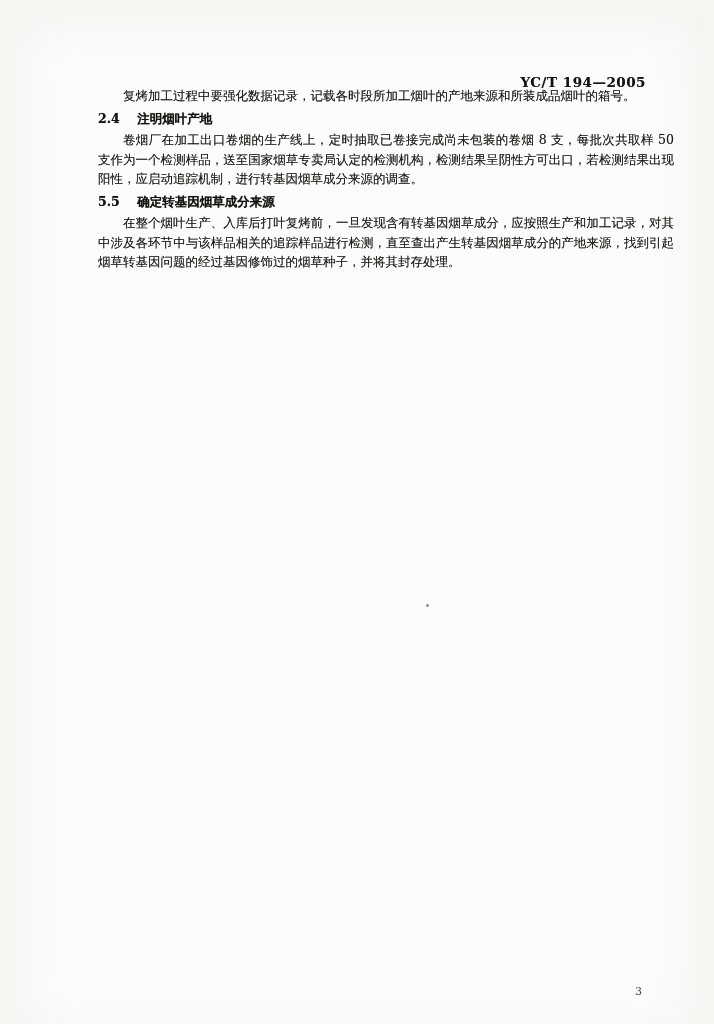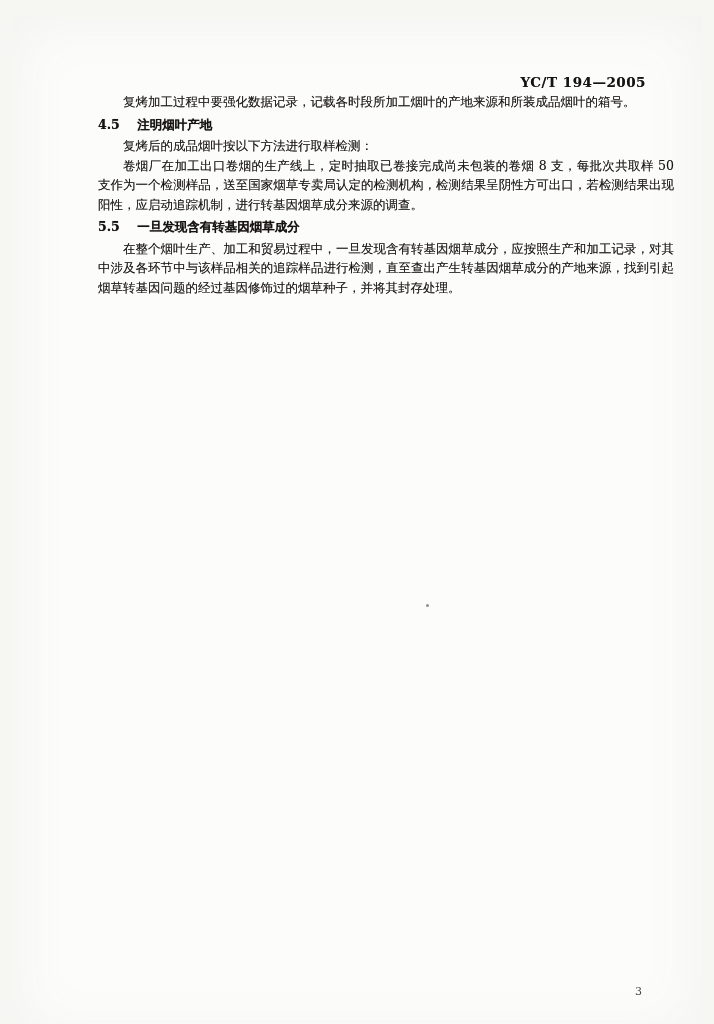--- a/index.html
+++ b/index.html
@@ -30,21 +30,21 @@
     top: 58px;
     right: 56px;
     font-size: 13.5px;
     letter-spacing: 0.5px;
     font-weight: bold;
     color: #161412;
     text-shadow: 0 0 0.6px rgba(20,16,12,0.55);
   }
   .body-block {
     position: absolute;
-    top: 76px;
+    top: 70px;
     left: 86px;
     width: 576px;
     font-size: 12.5px;
     line-height: 19.5px;
     text-align: justify;
     text-justify: inter-ideograph;
     color: #1d1a17;
     text-shadow: 0 0 0.5px rgba(25,20,15,0.5);
   }
   .para {
@@ -85,30 +85,29 @@
 
   <div class="header">
     <span>YC/T 194—2005</span>
   </div>
 
   <div class="body-block">
 
     <p class="para">复烤加工过程中要强化数据记录，记载各时段所加工烟叶的产地来源和所装成品烟叶的箱号。</p>
 
     <h2 class="heading">
-      <span class="sec-num">4.5</span><span class="sec-title">注明烟叶产地</span>
+      <span class="sec-num">2.4</span><span class="sec-title">注明烟叶产地</span>
     </h2>
-    <p class="para">复烤后的成品烟叶按以下方法进行取样检测：</p>
 
     <p class="para">卷烟厂在加工出口卷烟的生产线上，定时抽取已卷接完成尚未包装的卷烟 8 支，每批次共取样 50 支作为一个检测样品，送至国家烟草专卖局认定的检测机构，检测结果呈阴性方可出口，若检测结果出现阳性，应启动追踪机制，进行转基因烟草成分来源的调查。</p>
 
     <h2 class="heading">
-      <span class="sec-num">5.5</span><span class="sec-title">一旦发现含有转基因烟草成分</span>
+      <span class="sec-num">5.5</span><span class="sec-title">确定转基因烟草成分来源</span>
     </h2>
-    <p class="para">在整个烟叶生产、加工和贸易过程中，一旦发现含有转基因烟草成分，应按照生产和加工记录，对其中涉及各环节中与该样品相关的追踪样品进行检测，直至查出产生转基因烟草成分的产地来源，找到引起烟草转基因问题的经过基因修饰过的烟草种子，并将其封存处理。</p>
+    <p class="para">在整个烟叶生产、入库后打叶复烤前，一旦发现含有转基因烟草成分，应按照生产和加工记录，对其中涉及各环节中与该样品相关的追踪样品进行检测，直至查出产生转基因烟草成分的产地来源，找到引起烟草转基因问题的经过基因修饰过的烟草种子，并将其封存处理。</p>
 
   </div>
 
   <span class="speck speck-1"></span>
   <span class="speck speck-2"></span>
 
   <div class="footer">
     <span>3</span>
   </div>
 

